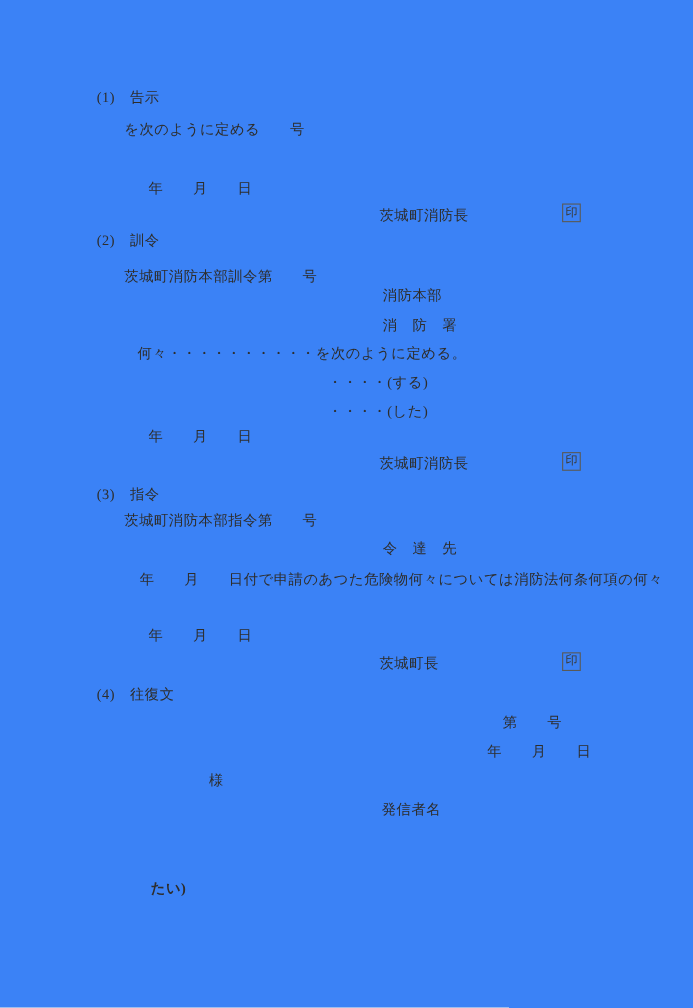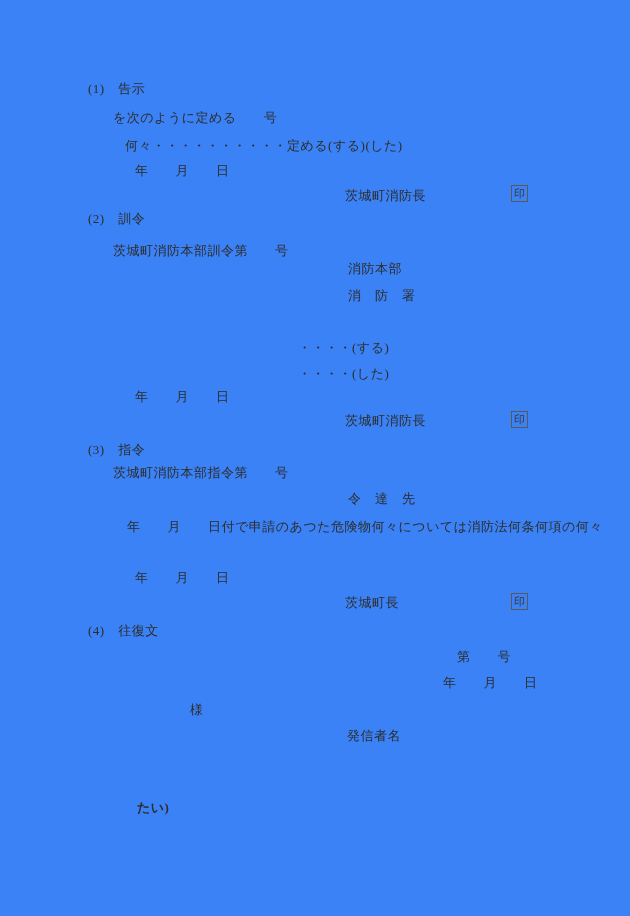--- a/index.html
+++ b/index.html
@@ -36,29 +36,29 @@
     color: #3a3936;
   }
 </style>
 </head>
 <body>
 
 <div class="page">
 
   <div class="ln" style="left:88px;  top:82px;">(1)　告示</div>
   <div class="ln" style="left:113px; top:111px;">を次のように定める　　号</div>
-  <div class="ln" style="left:125px; top:139px;">何々・・・・・・・・・・定める(する)(した)</div>
   <div class="ln" style="left:135px; top:164px;">年　　月　　日</div>
   <div class="ln" style="left:345px; top:189px;">茨城町消防長</div>
   <div class="seal" style="left:511px; top:185px;">印</div>
 
   <div class="ln" style="left:88px;  top:212px;">(2)　訓令</div>
   <div class="ln" style="left:113px; top:244px;">茨城町消防本部訓令第　　号</div>
   <div class="ln" style="left:348px; top:262px;">消防本部</div>
   <div class="ln" style="left:348px; top:289px;">消　防　署</div>
+  <div class="ln" style="left:125px; top:314px;">何々・・・・・・・・・・を次のように定める。</div>
   <div class="ln" style="left:298px; top:341px;">・・・・(する)</div>
   <div class="ln" style="left:298px; top:367px;">・・・・(した)</div>
   <div class="ln" style="left:135px; top:390px;">年　　月　　日</div>
   <div class="ln" style="left:345px; top:414px;">茨城町消防長</div>
   <div class="seal" style="left:511px; top:411px;">印</div>
 
   <div class="ln" style="left:88px;  top:443px;">(3)　指令</div>
   <div class="ln" style="left:113px; top:466px;">茨城町消防本部指令第　　号</div>
   <div class="ln" style="left:348px; top:492px;">令　達　先</div>
   <div class="ln" style="left:127px; top:520px;">年　　月　　日付で申請のあつた危険物何々については消防法何条何項の何々</div>

